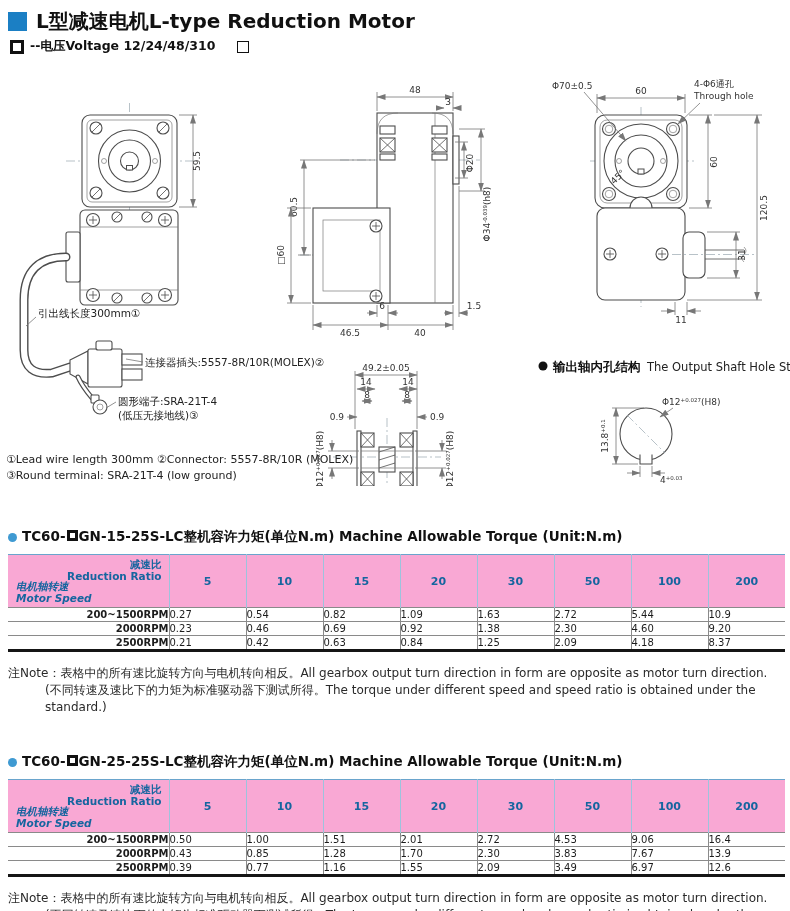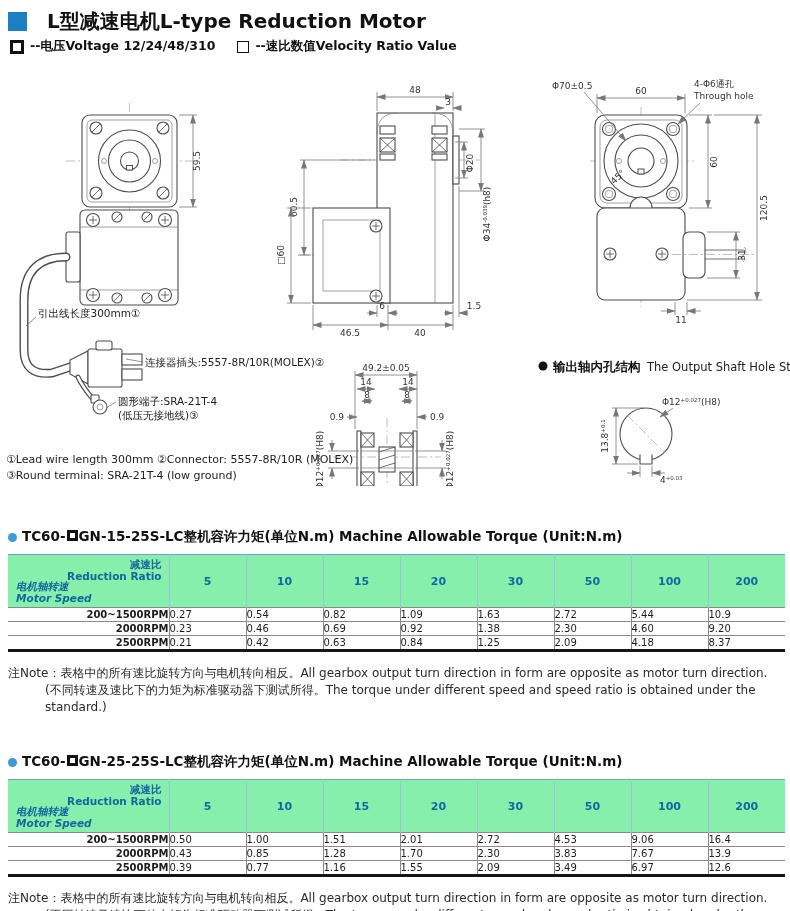--- a/index.html
+++ b/index.html
@@ -1,20 +1,20 @@
 <!DOCTYPE html>
 <html><head>
 <meta charset="utf-8">
 <style>
   html,body{margin:0;padding:0;background:#fff;}
   body{font-family:"DejaVu Sans","Liberation Sans",sans-serif;color:#111;}
   .page{position:relative;width:790px;height:911px;background:#fff;overflow:hidden;}
 
   
-  .hdr{position:absolute;left:8px;top:8px;display:flex;align-items:center;gap:20px;}
+  .hdr{position:absolute;left:8px;top:8px;display:flex;align-items:center;gap:9px;}
   .title-sq{width:19px;height:19px;background:#1b7fc4;display:inline-block;}
   .page-title{font-size:20px;font-weight:bold;margin:0;letter-spacing:0;}
 
   .legend{position:absolute;left:10px;top:38px;display:flex;align-items:center;gap:6px;font-size:12.5px;font-weight:bold;text-align:center;}
   .sq-filled{width:8px;height:8px;border:3px solid #111;display:inline-block;background:#fff;}
   .sq-outline{width:10px;height:10px;border:1.5px solid #111;display:inline-block;background:#fff;margin-left:16px;}
 
   
   .drawings{position:absolute;left:0;top:62px;}
   .ol{fill:#fff;stroke:#4d4d4d;stroke-width:1.1;}
@@ -33,21 +33,21 @@
   .wire2{stroke:#4d4d4d;stroke-width:5;fill:none;stroke-linecap:round;}
   .wire2in{stroke:#fff;stroke-width:2.6;fill:none;stroke-linecap:round;}
   .xln{stroke:#4d4d4d;stroke-width:.8;}
 
   
   .tblock{position:absolute;left:8px;width:777px;}
   .ttitle{display:flex;align-items:center;gap:5px;font-size:13.5px;font-weight:bold;margin-bottom:8px;}
   .dot{width:9px;height:9px;border-radius:50%;background:#3f9ad2;flex:0 0 auto;}
   .sq-mini{width:5px;height:5px;border:3px solid #111;display:inline-block;margin:0 1px;}
   table.torque{border-collapse:collapse;table-layout:fixed;width:777px;border-top:1px solid #6aa5cd;border-bottom:3px solid #151515;}
-  table.torque th{background:#86efac;color:#15659f;font-weight:bold;border-left:1px solid #9dc3dd;font-size:11px;}
+  table.torque th{background:#f9a8d4;color:#15659f;font-weight:bold;border-left:1px solid #9dc3dd;font-size:11px;}
   table.torque th:first-child{border-left:none;}
   table.torque td{height:13px;line-height:13px;padding:0;font-size:10px;color:#1c1c1c;text-align:left;border-left:1px solid #8a8a8a;border-top:1px solid #8a8a8a;}
   table.torque td:first-child{border-left:none;text-align:right;padding-left:14px;font-weight:bold;}
   th.corner{position:relative;height:52px;padding:0;
     background-image:linear-gradient(to bottom right,transparent calc(50% - .6px),#5f9ec9 calc(50% - .6px),#5f9ec9 calc(50% + .6px),transparent calc(50% + .6px));
     background-color:#cfe6f3;}
   .c-top{position:absolute;top:3px;right:7px;text-align:right;line-height:12px;font-size:10.5px;}
   .c-bot{position:absolute;bottom:3px;left:8px;text-align:left;line-height:12px;font-size:10.5px;font-style:italic;}
   .tnote{margin-top:13px;font-size:12px;color:#2a2a2a;line-height:17px;}
   .tnote .ind{padding-left:37px;}
@@ -59,21 +59,20 @@
 
   <div class="hdr">
     <span class="title-sq"></span>
     <h1 class="page-title">L型减速电机L-type Reduction Motor</h1>
   </div>
 
   <div class="legend">
     <span class="sq-filled"></span>
     <span>--电压Voltage 12/24/48/310</span>
     <span class="sq-outline"></span>
-    <span>--速比数值Velocity Ratio Value</span>
   </div>
 
   <svg class="drawings" width="790" height="424" viewBox="0 0 790 424">
     <defs>
       <marker id="ar" markerWidth="10" markerHeight="8" refX="8.5" refY="3" orient="auto-start-reverse" markerUnits="userSpaceOnUse">
         <path d="M0,0 L9,3 L0,6 z" fill="#777"></path>
       </marker>
     </defs>
 
     <g>

